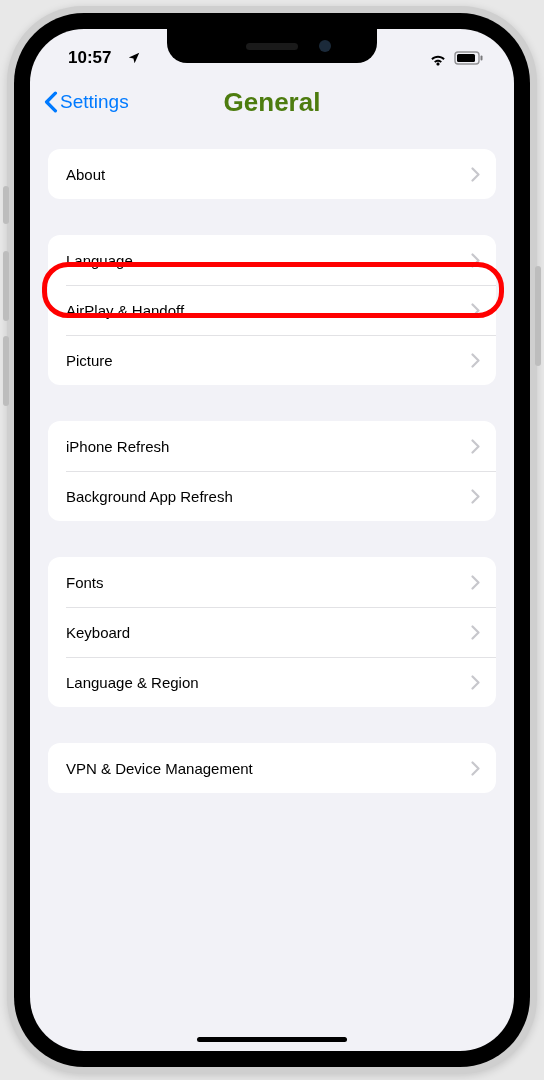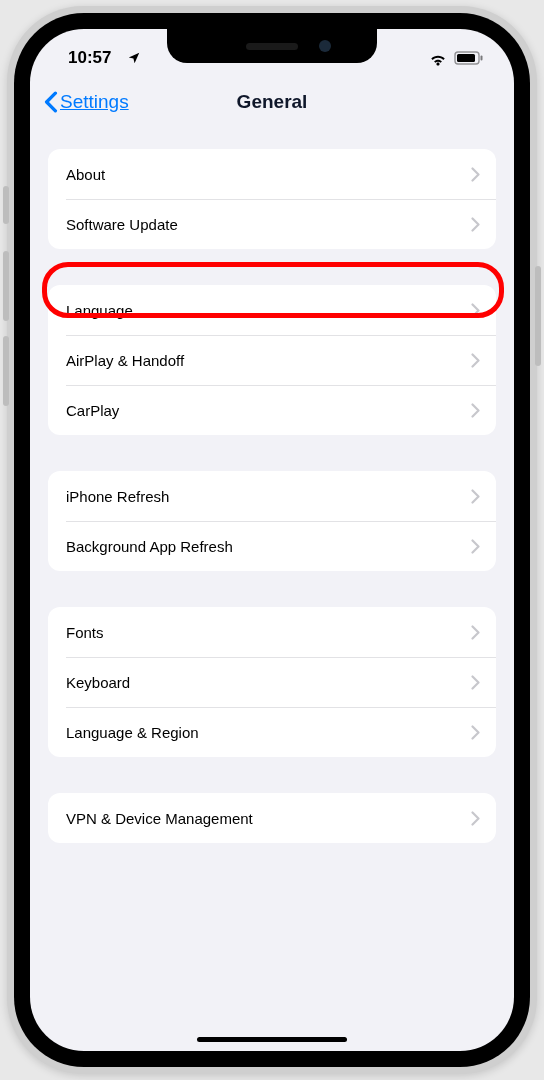--- a/index.html
+++ b/index.html
@@ -107,29 +107,28 @@
       align-items: center;
       padding: 0 14px;
       position: relative;
     }
     .back-btn {
       display: flex;
       align-items: center;
       color: #007aff;
       font-size: 19px;
       gap: 2px;
-      text-decoration: underline;
     }
     .nav-title {
       position: absolute;
       left: 50%;
       transform: translateX(-50%);
-      font-size: 19px;
+      font-size: 26px;
       font-weight: 600;
-      color: #0f172a;
+      color: #4d7c0f;
     }
     .content {
       padding: 22px 18px 0 18px;
     }
     .group {
       background: #fff;
       border-radius: 12px;
       margin-bottom: 36px;
       overflow: hidden;
     }
@@ -236,49 +235,41 @@
 
         <div class="group">
           <div class="row">
             <span>About</span>
             <span class="chevron">
               <svg width="9" height="15" viewBox="0 0 9 15" fill="none" stroke="#c7c7cc" stroke-width="2.2" stroke-linecap="round" stroke-linejoin="round">
                   <polyline points="1.5,1.5 7.5,7.5 1.5,13.5"></polyline>
                 </svg>
             </span>
           </div>
-          <div class="row">
-            <span>Software Update</span>
-            <span class="chevron">
-              <svg width="9" height="15" viewBox="0 0 9 15" fill="none" stroke="#c7c7cc" stroke-width="2.2" stroke-linecap="round" stroke-linejoin="round">
-                  <polyline points="1.5,1.5 7.5,7.5 1.5,13.5"></polyline>
-                </svg>
-            </span>
-          </div>
         </div>
 
         <div class="group">
           <div class="row">
             <span>Language</span>
             <span class="chevron">
                 <svg width="9" height="15" viewBox="0 0 9 15" fill="none" stroke="#c7c7cc" stroke-width="2.2" stroke-linecap="round" stroke-linejoin="round">
                   <polyline points="1.5,1.5 7.5,7.5 1.5,13.5"></polyline>
                 </svg>
               </span>
           </div>
           <div class="row">
             <span>AirPlay &amp; Handoff</span>
             <span class="chevron">
                 <svg width="9" height="15" viewBox="0 0 9 15" fill="none" stroke="#c7c7cc" stroke-width="2.2" stroke-linecap="round" stroke-linejoin="round">
                   <polyline points="1.5,1.5 7.5,7.5 1.5,13.5"></polyline>
                 </svg>
               </span>
           </div>
           <div class="row">
-            <span>CarPlay</span>
+            <span>Picture</span>
             <span class="chevron">
                 <svg width="9" height="15" viewBox="0 0 9 15" fill="none" stroke="#c7c7cc" stroke-width="2.2" stroke-linecap="round" stroke-linejoin="round">
                   <polyline points="1.5,1.5 7.5,7.5 1.5,13.5"></polyline>
                 </svg>
               </span>
           </div>
         </div>
 
         <div class="group">
           <div class="row">

